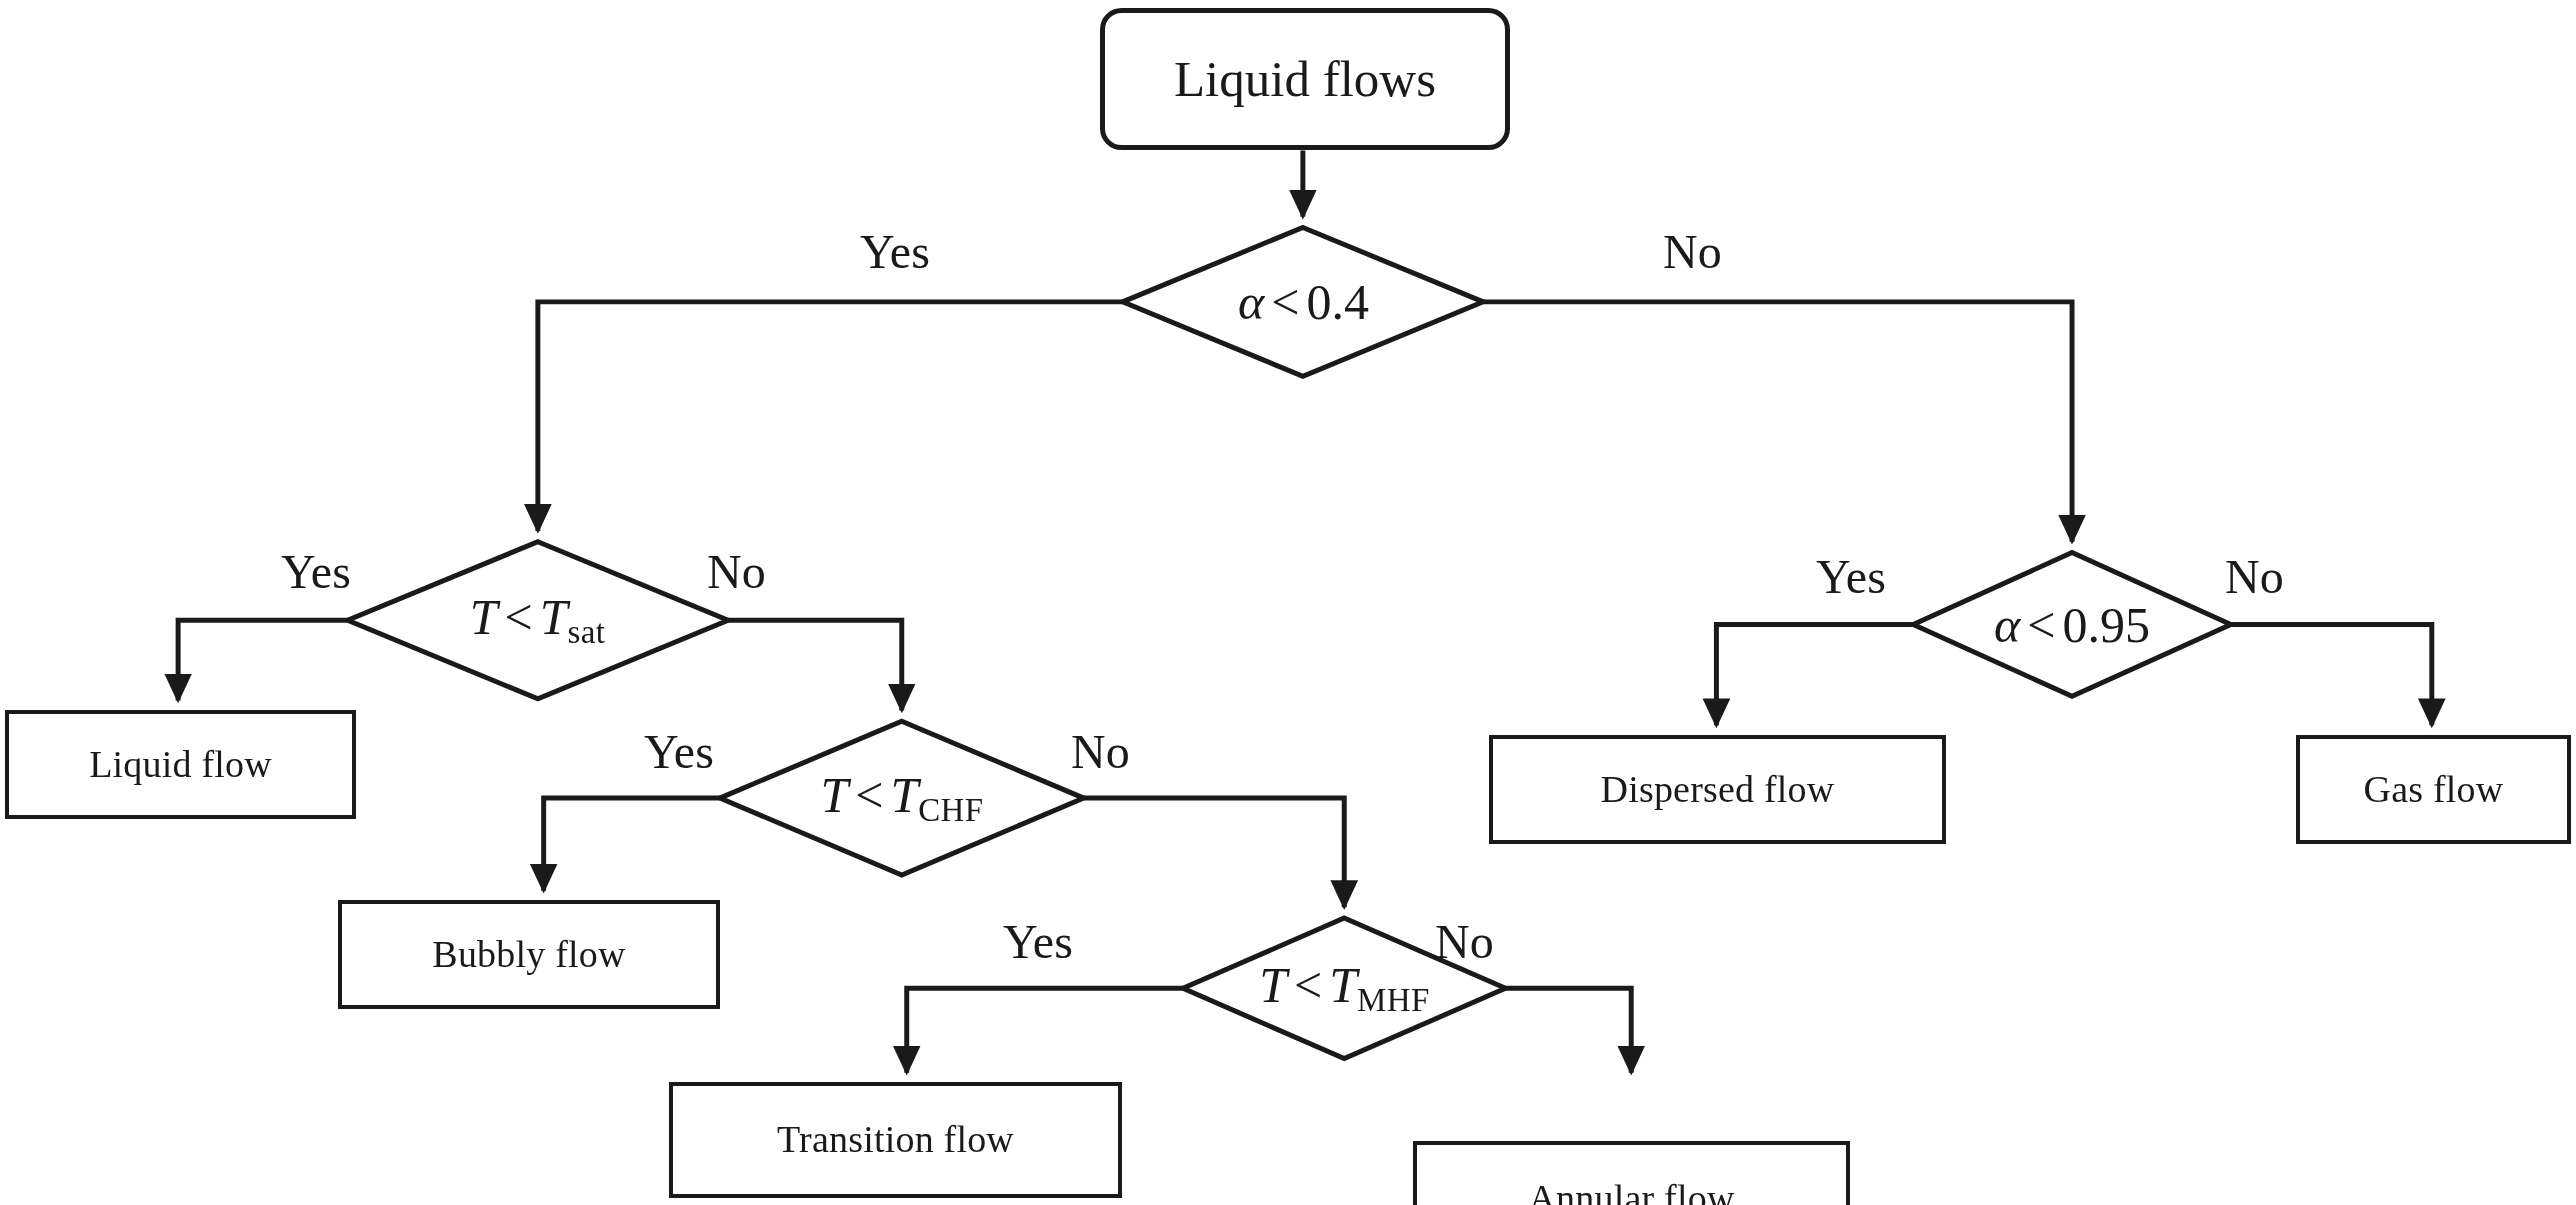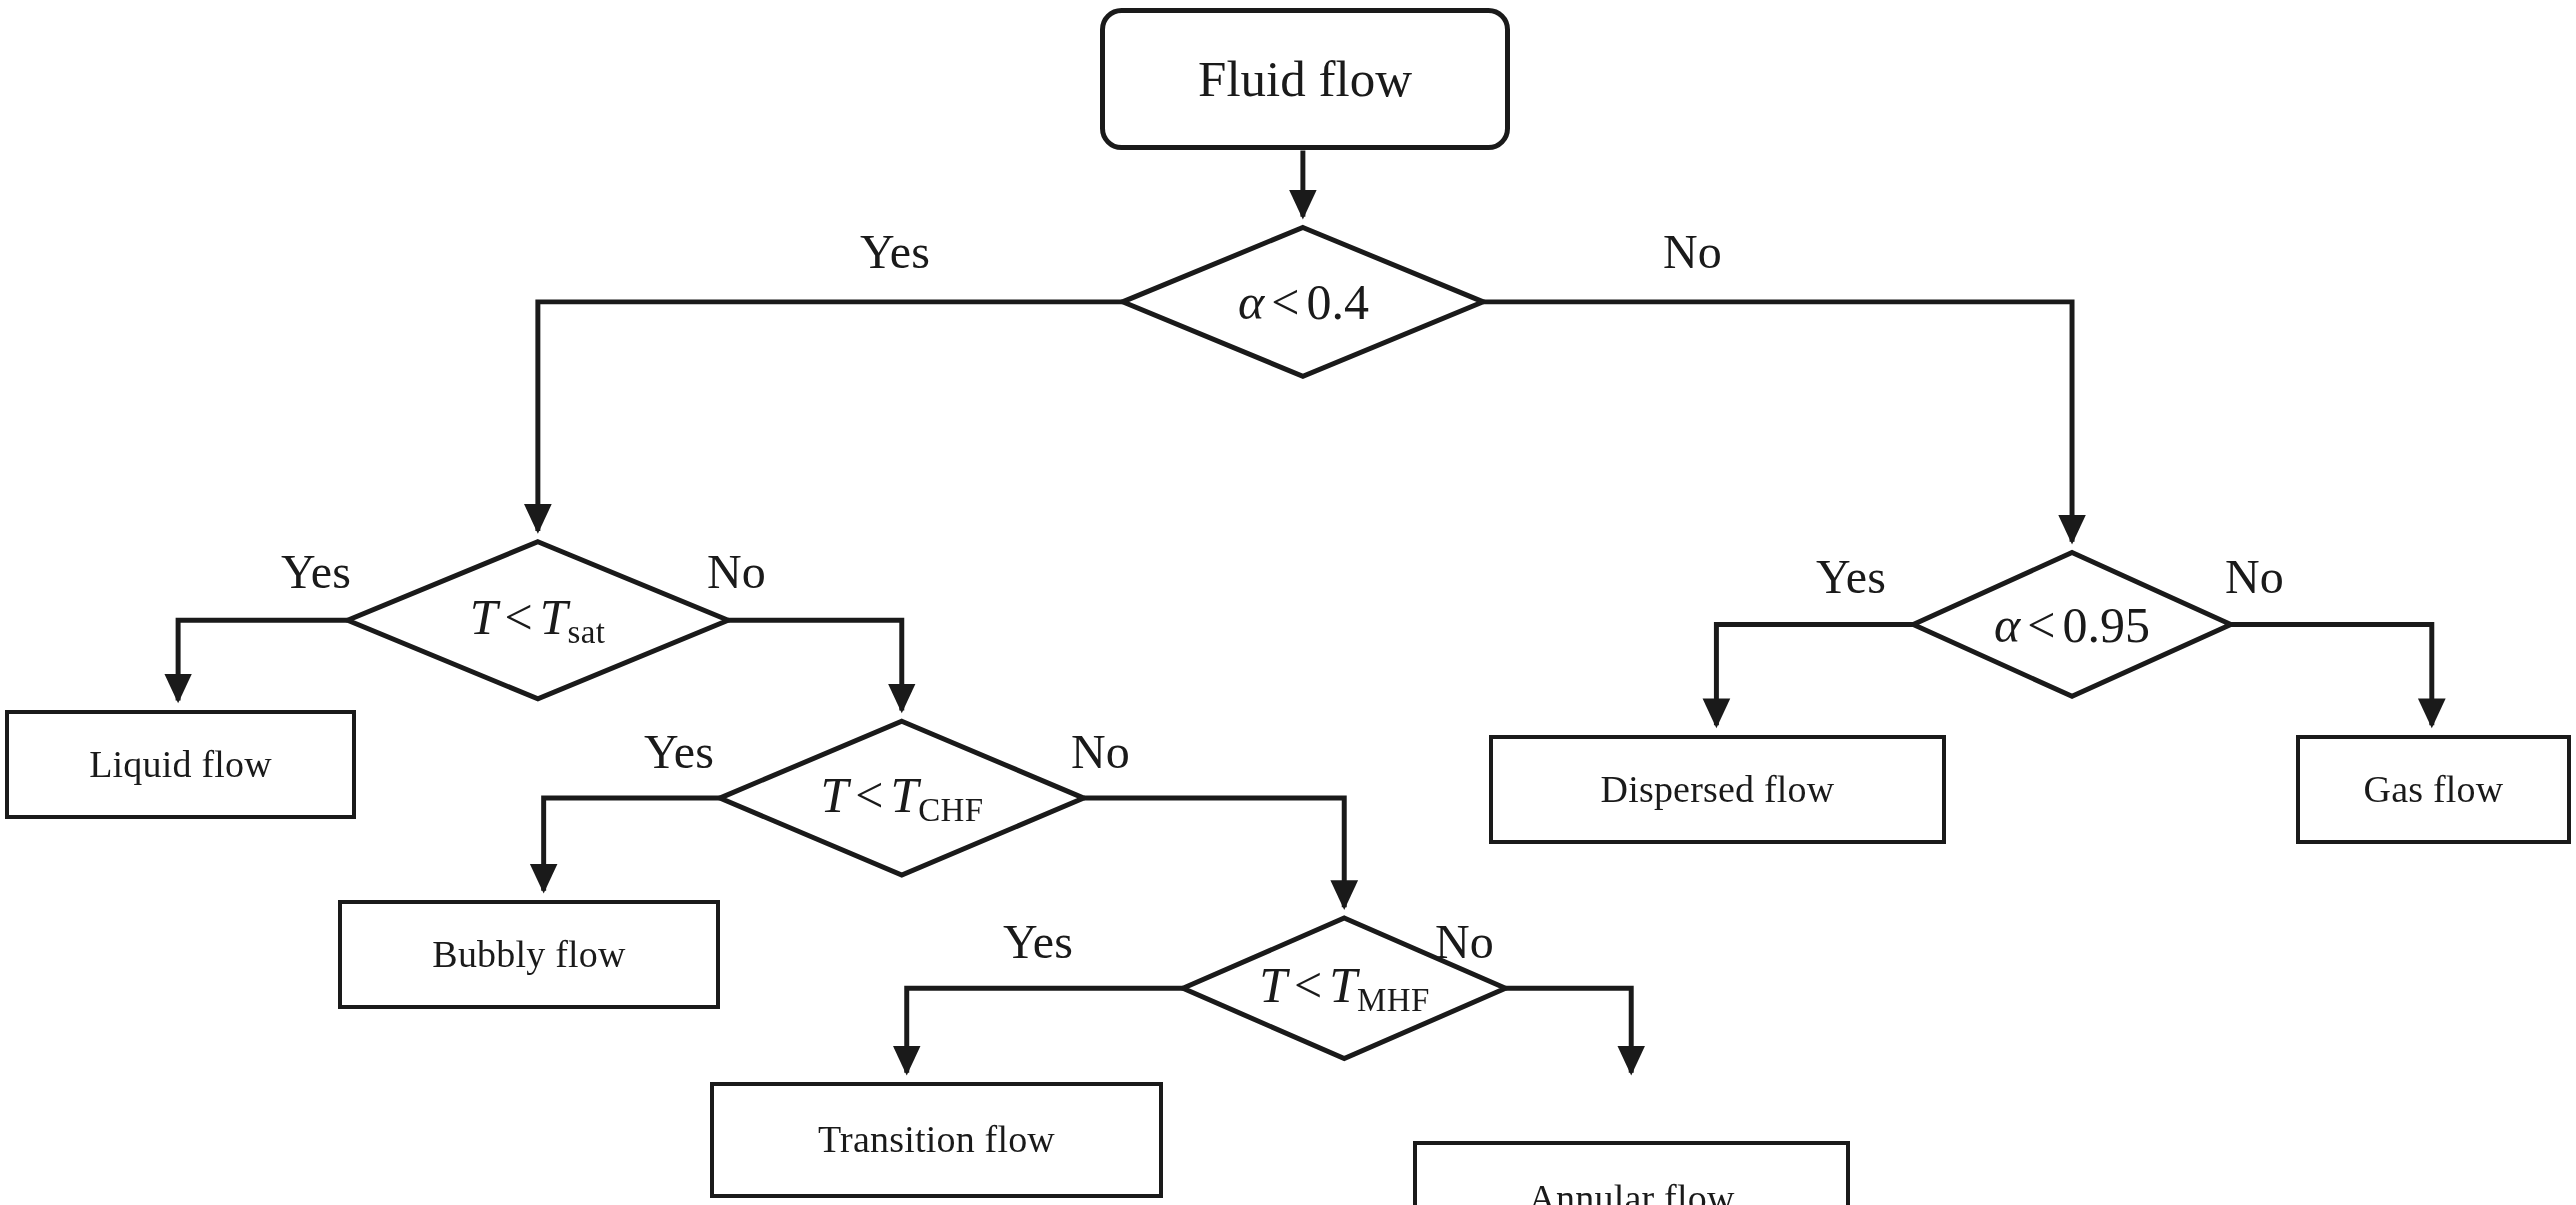--- a/index.html
+++ b/index.html
@@ -117,21 +117,21 @@
 
       <path d="M 1310 965 L 1625 965 L 1625 1097" marker-end="url(#arrow)"></path>
 
       <path d="M 1430 1195 L 1096 1195 L 1096 1297" marker-end="url(#arrow)"></path>
 
       <path d="M 1820 1195 L 1972 1195 L 1972 1297" marker-end="url(#arrow)"></path>
     </g>
   </svg>
 
   <div class="node rootnode" style="left:1100px; top:8.3px; width:410px; height:142px;">
-    <span>Fluid flow</span>
+    <span>Liquid flows</span>
   </div>
 
   <div class="node diamond" style="left:1123px; top:227px; width:361px; height:149px;justify-content:center;">
     <span><span class="mathvar">α</span><span class="mathop">&lt;</span><span>0.4</span></span>
   </div>
 
   <div class="node diamond" style="left:347px; top:542px; width:381px; height:157px;">
     <span><span class="mathvar">T</span><span class="mathop">&lt;</span><span class="mathvar">T</span><span class="sub">sat</span></span>
   </div>
 
@@ -163,21 +163,21 @@
   <div class="edgelabel" style="left:1435px; top:918px;">No</div>
 
   <div class="node boxnode" style="left:5px; top:710px; width:351px; height:109px;">
     <span>Liquid flow</span>
   </div>
 
   <div class="node boxnode" style="left:338px; top:900px; width:382px; height:109px;">
     <span>Bubbly flow</span>
   </div>
 
-  <div class="node boxnode" style="left:710px; top:1082px; width:453px; height:116px;">
+  <div class="node boxnode" style="left:669px; top:1082px; width:453px; height:116px;">
     <span>Transition flow</span>
   </div>
 
   <div class="node boxnode" style="left:1413px; top:1141px; width:437px; height:116px;">
     <span>Annular flow</span>
   </div>
 
   <div class="node boxnode" style="left:1489px; top:735px; width:457px; height:109px;">
     <span>Dispersed flow</span>
   </div>

